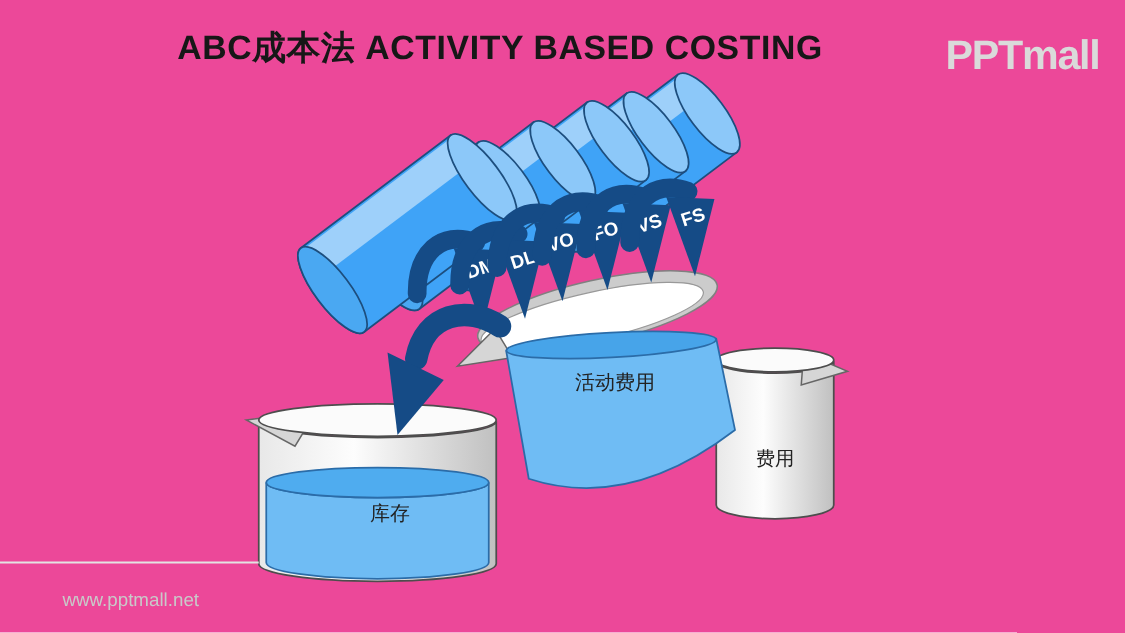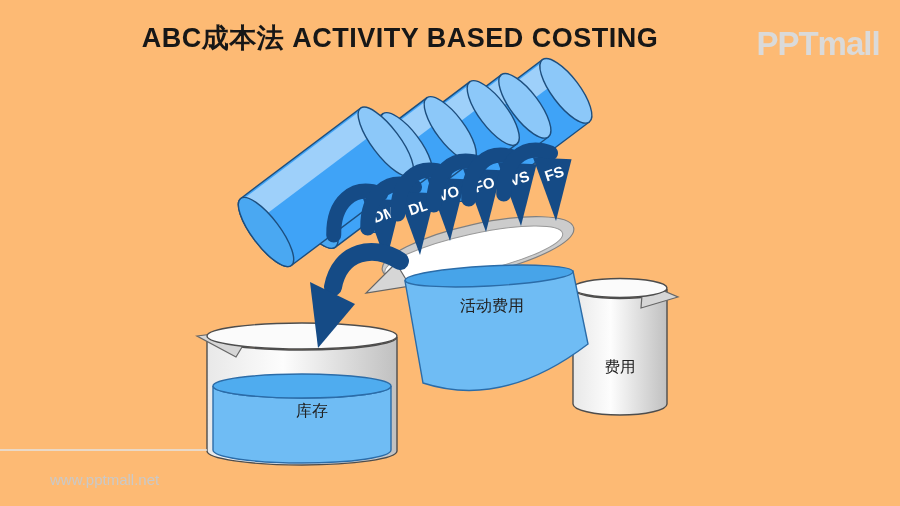--- a/index.html
+++ b/index.html
@@ -1,17 +1,17 @@
 <!DOCTYPE html>
 <html><head>
 <meta charset="utf-8">
 <style>
   html,body{margin:0;padding:0;background:#ffffff;}
   body{font-family:"Liberation Sans","DejaVu Sans",sans-serif;}
-  .slide{position:relative;width:900px;height:506px;background:#fdba74;overflow:hidden;}
+  .slide{position:relative;width:900px;height:506px;background:#ec4899;overflow:hidden;}
   svg{display:block;}
   text{font-family:"Liberation Sans","DejaVu Sans",sans-serif;}
   .title-text{font-size:27px;font-weight:bold;fill:#171717;letter-spacing:.5px;}
   .logo-text{font-size:33px;font-weight:bold;fill:#dadada;letter-spacing:-1px;}
   .watermark-text{font-size:15px;fill:#c9c9c9;}
   .tubeBody{fill:#3fa3f7;stroke:#1d4e7e;stroke-width:1.4;}
   .tubeTop{fill:#9ed0fa;}
   .tubeCap{fill:#4aa8f2;stroke:#1d4e7e;stroke-width:1.4;}
   .tubeMouth{fill:#8cc8f9;stroke:#1d4e7e;stroke-width:1.4;}
   .arrowTail{fill:none;stroke:#154b86;stroke-width:15;stroke-linecap:round;}

